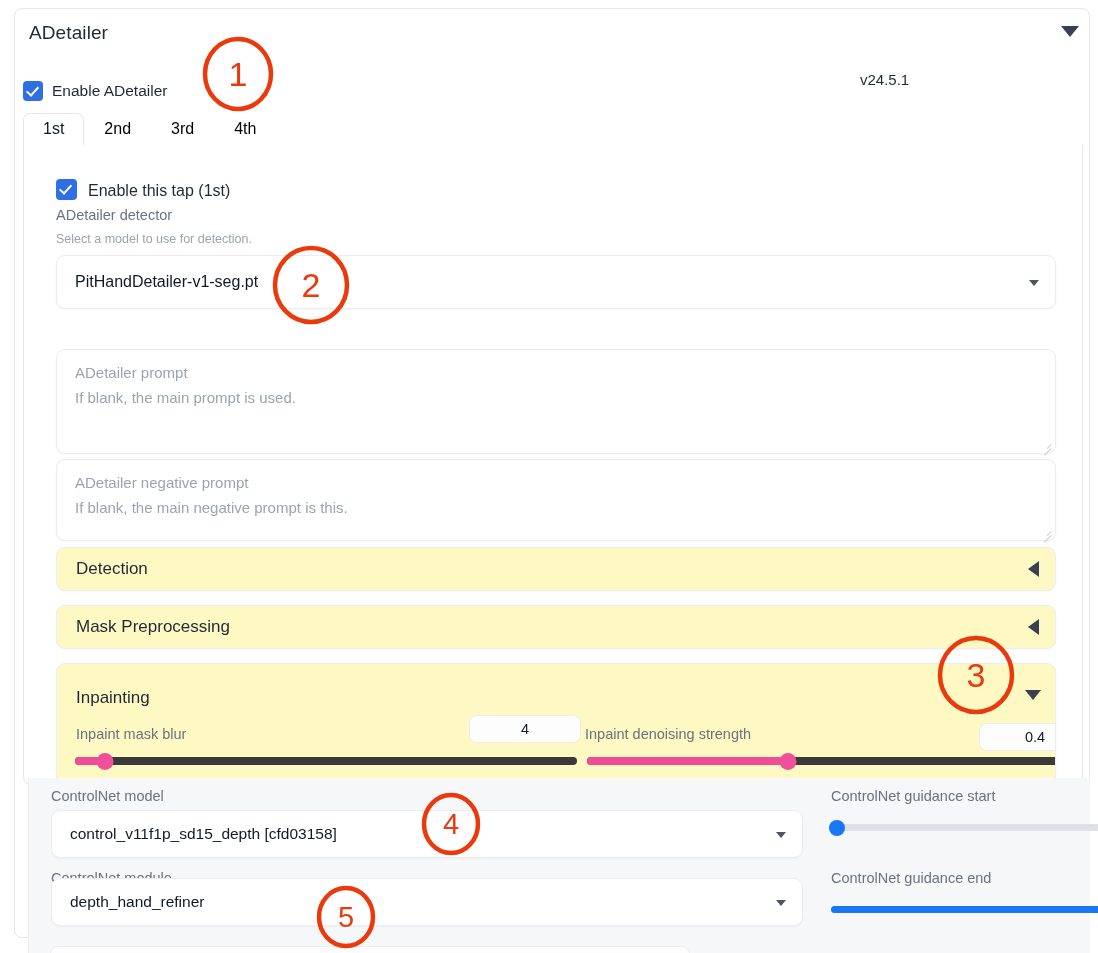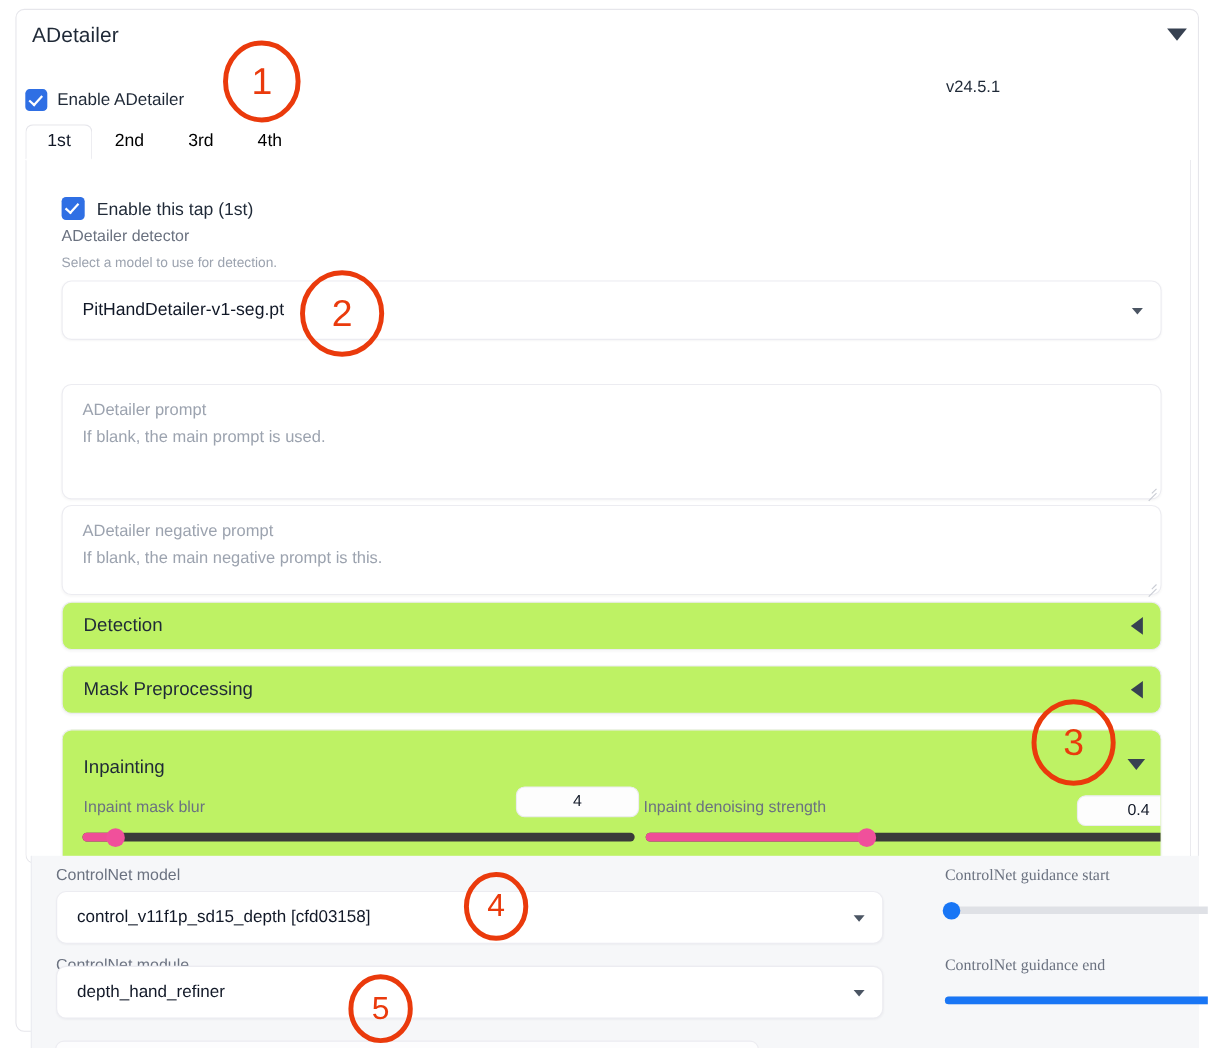--- a/index.html
+++ b/index.html
@@ -164,21 +164,21 @@
   }
   .resize-grip::before { width: 10px; right: 0; bottom: 1px; transform: rotate(-45deg); }
   .resize-grip::after  { width: 6px;  right: 0; bottom: 5px; transform: rotate(-45deg); }
 
   #prompt-box { left: 32px; top: 204px; width: 1000px; height: 105px; padding-left: 43px; }
   #neg-prompt-box { left: 32px; top: 314px; width: 1000px; height: 82px; }
 
   
   .accordion {
     position: absolute;
-    background: #bef264; border: 1px solid #ececf1;
+    background: #fef9c3; border: 1px solid #ececf1;
     border-radius: 9px;
     box-shadow: 0 1px 2px rgba(16,24,40,.03);
     cursor: pointer;
     text-align: center;
   }
   .acc-title {
     position: absolute; left: 19px; top: 50%;
     transform: translateY(-50%);
     font-size: 17px; color: #1f2937;
   }
@@ -238,21 +238,21 @@
   }
 
   
   .controlnet {
     position: absolute; left: 28px; top: 778px;
     width: 1062px; height: 175px;
     background: #f6f7f9;
     border-left: 1px solid #ececf1;
   }
   .cn-left  { position: absolute; left: 0; top: 0; width: 780px; height: 100%; }
-  .cn-right { position: absolute; left: 804px; top: 0; right: 0; height: 100%; font-family: Liberation Serif, serif; }
+  .cn-right { position: absolute; left: 776px; top: 0; right: 0; height: 100%; }
 
   .cn-label { position: absolute; font-size: 14.5px; color: #6b7280; }
   #cn-model-dd  { left: 22px; top: 32px;  width: 752px; height: 48px; }
   #cn-module-dd { left: 22px; top: 100px; width: 752px; height: 48px; }
   #cn-model-dd .dd-value, #cn-module-dd .dd-value { font-size: 15.5px; }
 
   
   .bslider { position: absolute; height: 14px; }
   .bslider .btrack {
     position: absolute; left: 0; right: 0; top: 4px;

